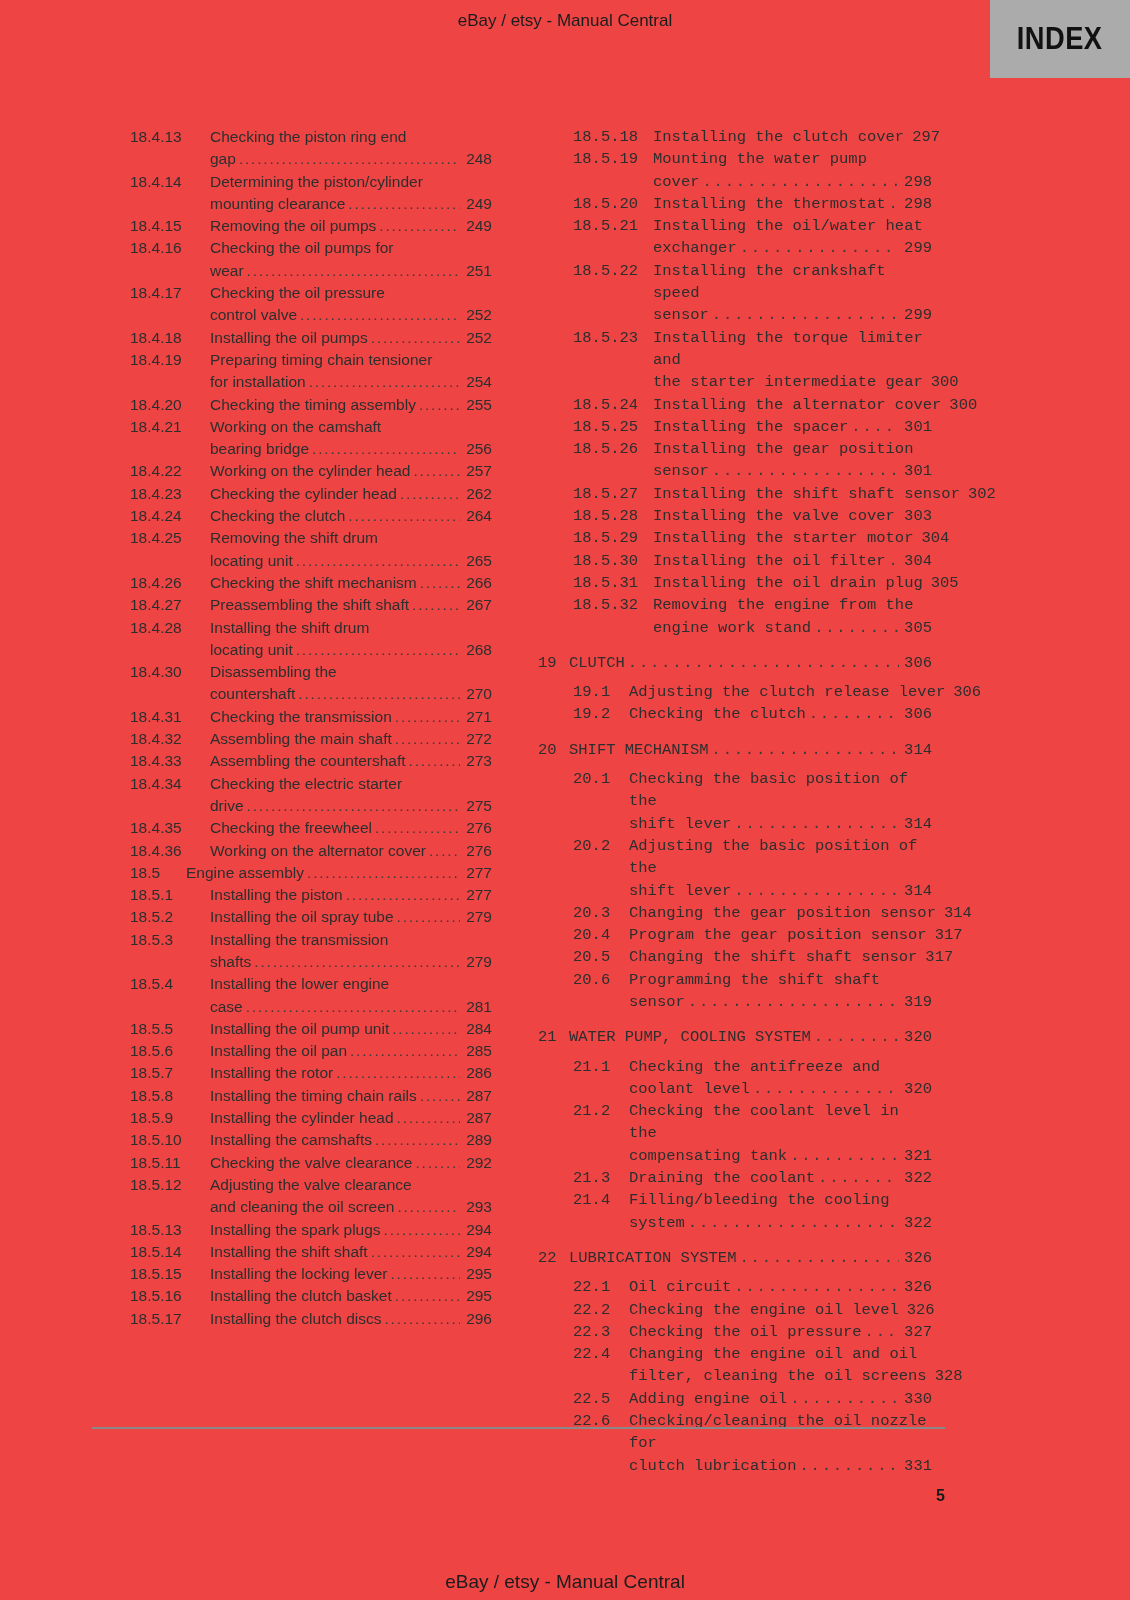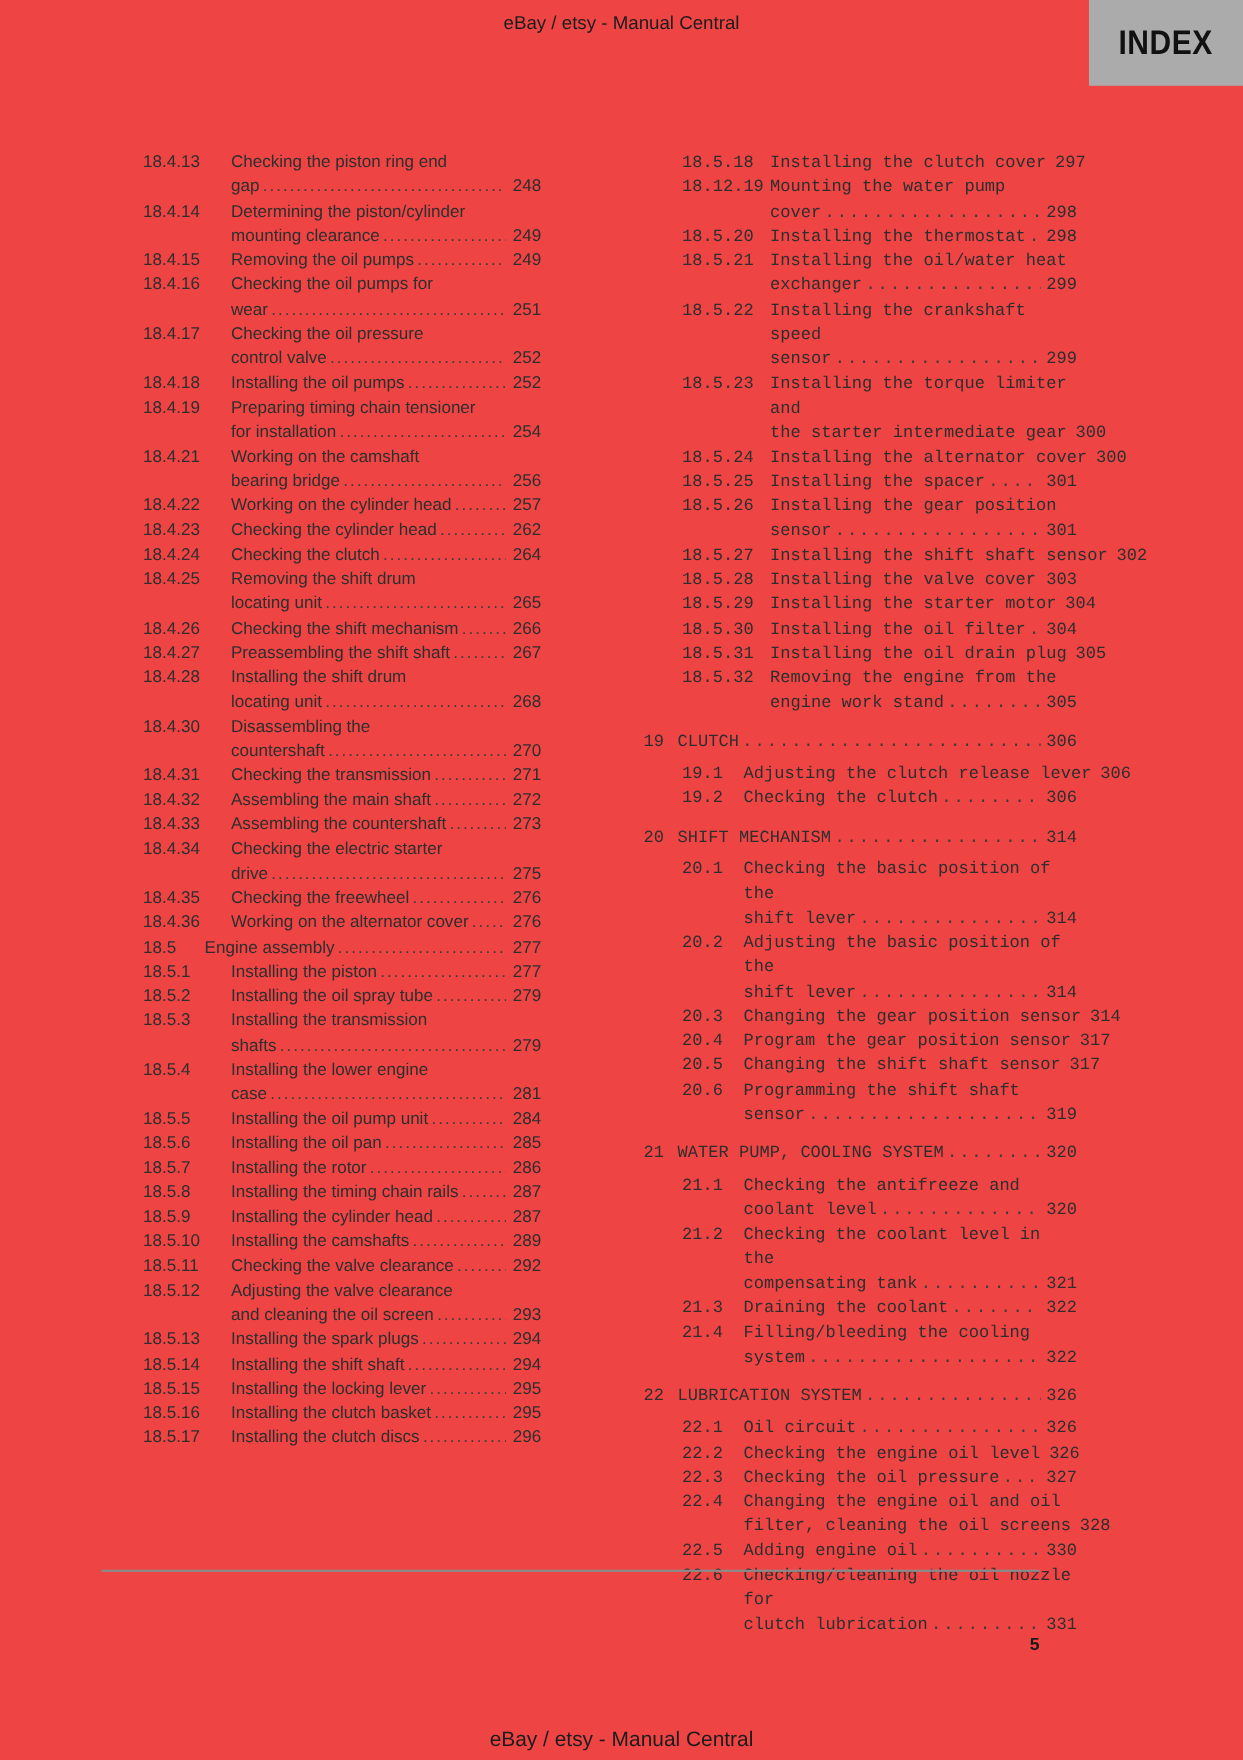--- a/index.html
+++ b/index.html
@@ -29,23 +29,22 @@
   }
   .index-tab-label {
     font-weight: 700;
     font-size: 31px;
     color: #111;
     transform: scaleX(0.88);
     letter-spacing: 0.5px;
   }
   .columns {
     position: absolute;
-    left: 95px; top: 137px;
+    left: 95px; top: 126px;
     display: flex;
-    gap: 47px;
   }
   .col-left  { width: 397px; margin-right: 46px; }
   .col-right { width: 394px; font-family: Liberation Mono, monospace; }
   .entry {
     display: flex;
     font-size: 15.5px;
     line-height: 22.3px;
   }
   .lvl2, .lvl3 { margin-left: 35px; }
   .lvl1 { margin-top: 13px; margin-bottom: 7px; justify-content: center; }
@@ -174,20 +173,30 @@
           <span class="body">
             <span class="tl">Preparing timing chain tensioner</span>
             <span class="tl last">
               <span class="t">for installation</span>
               <span class="dots"></span>
               <span class="pg">254</span>
             </span>
           </span>
         </div>
         <div class="entry lvl3">
+          <span class="num">18.4.20</span>
+          <span class="body">
+            <span class="tl last">
+              <span class="t">Checking the timing assembly</span>
+              <span class="dots"></span>
+              <span class="pg">255</span>
+            </span>
+          </span>
+        </div>
+        <div class="entry lvl3">
           <span class="num">18.4.21</span>
           <span class="body">
             <span class="tl">Working on the camshaft</span>
             <span class="tl last">
               <span class="t">bearing bridge</span>
               <span class="dots"></span>
               <span class="pg">256</span>
             </span>
           </span>
         </div>
@@ -524,21 +533,21 @@
           <span class="num">18.5.18</span>
           <span class="body">
             <span class="tl last">
               <span class="t">Installing the clutch cover</span>
               <span class="dots"></span>
               <span class="pg">297</span>
             </span>
           </span>
         </div>
         <div class="entry lvl3">
-          <span class="num">18.12.19</span>
+          <span class="num">18.5.19</span>
           <span class="body">
             <span class="tl">Mounting the water pump</span>
             <span class="tl last">
               <span class="t">cover</span>
               <span class="dots"></span>
               <span class="pg">298</span>
             </span>
           </span>
         </div>
         <div class="entry lvl3">

